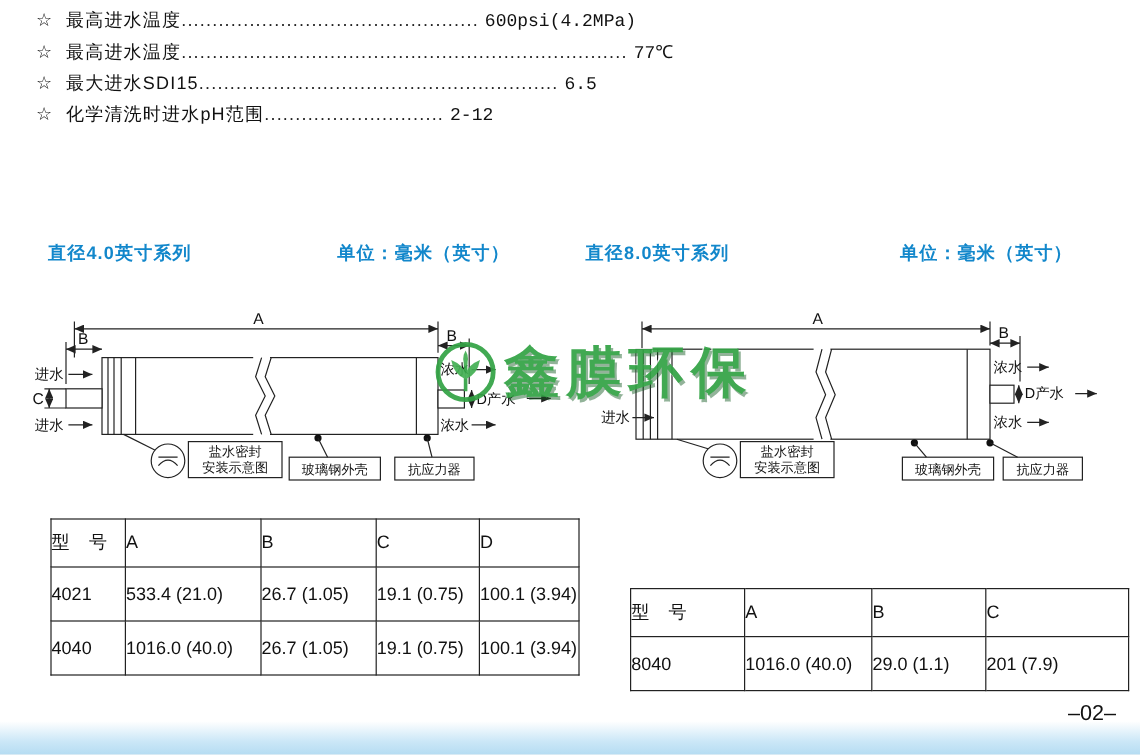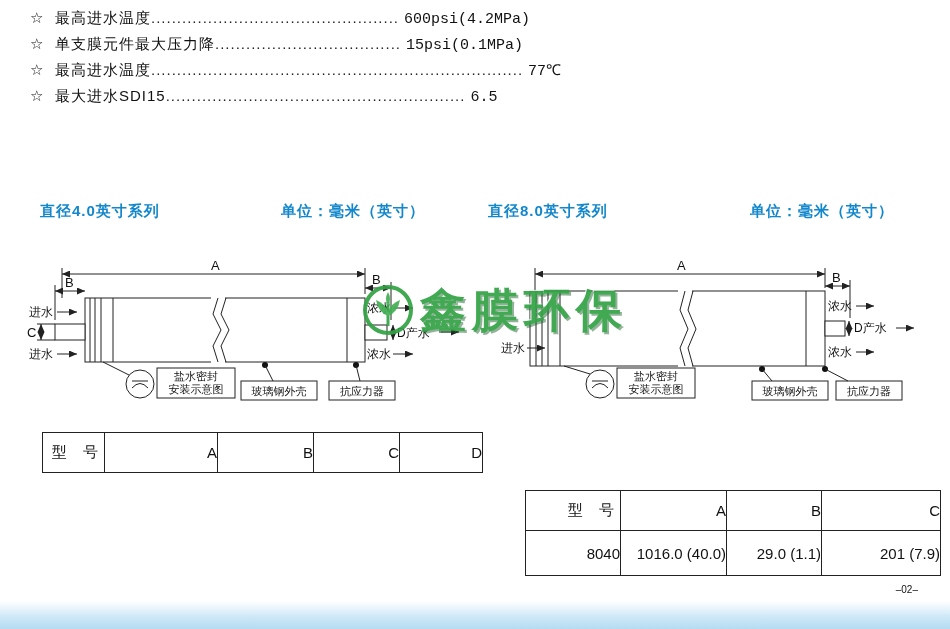--- a/index.html
+++ b/index.html
@@ -23,48 +23,48 @@
   .diag8{left:500px;top:258px;}
   .diag text{font-size:12px;fill:#111;stroke:none;font-family:"Liberation Sans",sans-serif;}
   .diag text.dim{font-size:13px;}
   .diag text.box{font-size:11px;}
   
   .watermark{position:absolute;left:360px;top:282px;display:flex;align-items:center;z-index:6;opacity:.93;}
   .wm-text{font-size:46px;font-weight:bold;color:#33a345;letter-spacing:6px;line-height:1;
     text-shadow:2px 2px 0 rgba(21,92,36,.5),-1px -1px 0 rgba(255,255,255,.85);}
   
   .tbl{position:absolute;border-collapse:collapse;table-layout:fixed;background:#fff;z-index:3;}
-  .tbl th,.tbl td{border:1px solid #222;text-align:right;vertical-align:middle;
+  .tbl th,.tbl td{border:1px solid #222;text-align:left;vertical-align:middle;
     font-size:15px;font-weight:normal;color:#111;padding:0;}
   .tbl tr.h{height:40px;} .tbl tr.d{height:45px;}
   .tbl4{left:42px;top:432px;}
   .tbl8{left:525px;top:490px;}
   .mh{letter-spacing:6px;}
   
-  .pagenum{position:absolute;right:32px;top:584px;font-size:10px;z-index:7;}
+  .pagenum{position:absolute;right:20px;top:584px;font-size:18px;z-index:7;}
   .bottom-bar{position:absolute;left:0;bottom:0;width:950px;height:28px;z-index:5;
     background:linear-gradient(180deg,rgba(203,231,247,0) 0%,#cbe7f7 60%,#b5dcf2 100%);}
 </style>
 </head>
 <body>
 
 <div class="page">
 
   <div class="specs">
     <div class="spec-row">
       <span class="star">☆</span><span class="spec-label">最高进水温度</span><span class="spec-dots">................................................</span><span class="spec-value">600psi(4.2MPa)</span>
     </div>
     <div class="spec-row">
-      <span class="star">☆</span><span class="spec-label">单支膜元件最大压力降</span><span class="spec-dots">....................................</span><span class="spec-value">15psi(0.1MPa)</span>
-    </div>
-    <div class="spec-row">
       <span class="star">☆</span><span class="spec-label">最高进水温度</span><span class="spec-dots">........................................................................</span><span class="spec-value">77℃</span>
     </div>
     <div class="spec-row">
       <span class="star">☆</span><span class="spec-label">最大进水SDI15</span><span class="spec-dots">..........................................................</span><span class="spec-value">6.5</span>
+    </div>
+    <div class="spec-row">
+      <span class="star">☆</span><span class="spec-label">化学清洗时进水pH范围</span><span class="spec-dots">.............................</span><span class="spec-value">2-12</span>
     </div>
   </div>
 
   <div class="sec t4">直径4.0英寸系列</div>
   <div class="sec u4">单位：毫米（英寸）</div>
   <div class="sec t8">直径8.0英寸系列</div>
   <div class="sec u8">单位：毫米（英寸）</div>
 
   <svg class="diag diag4" width="470" height="162" viewBox="0 0 470 162">
     <defs>
@@ -224,20 +224,34 @@
         <col style="width:83px">
       </colgroup>
     <tbody>
         <tr class="h">
       <th class="mh">型 号</th>
       <th>A</th>
       <th>B</th>
       <th>C</th>
       <th>D</th>
     </tr>
+    <tr class="d">
+      <td>4021</td>
+      <td>533.4 (21.0)</td>
+      <td>26.7 (1.05)</td>
+      <td>19.1 (0.75)</td>
+      <td>100.1 (3.94)</td>
+    </tr>
+    <tr class="d">
+      <td>4040</td>
+      <td>1016.0 (40.0)</td>
+      <td>26.7 (1.05)</td>
+      <td>19.1 (0.75)</td>
+      <td>100.1 (3.94)</td>
+    </tr>
   </tbody>
     </table>
 
   <table class="tbl tbl8">
     <colgroup>
         <col style="width:95px">
         <col style="width:106px">
         <col style="width:95px">
         <col style="width:119px">
       </colgroup>

